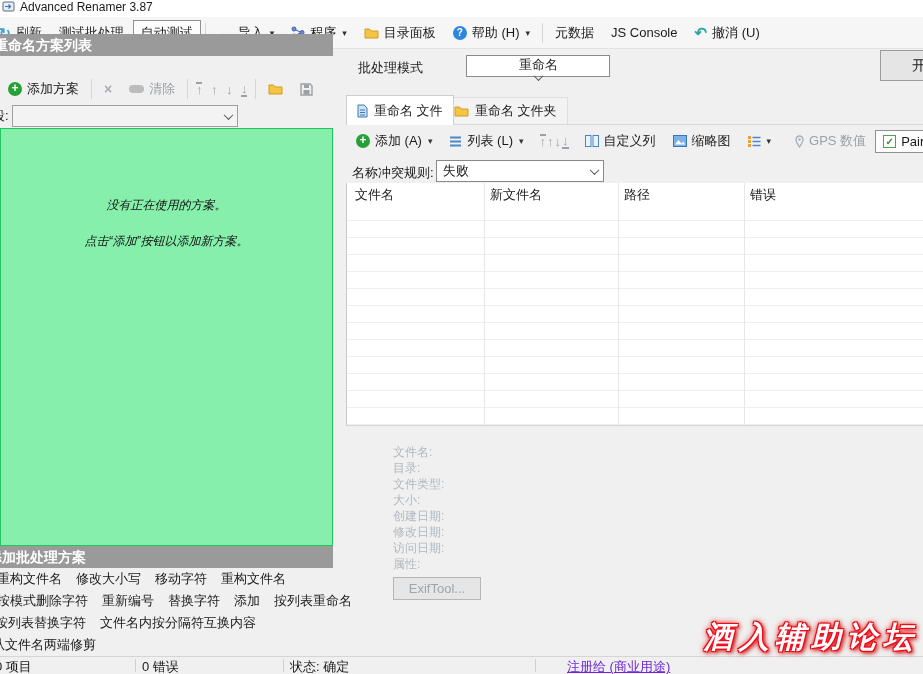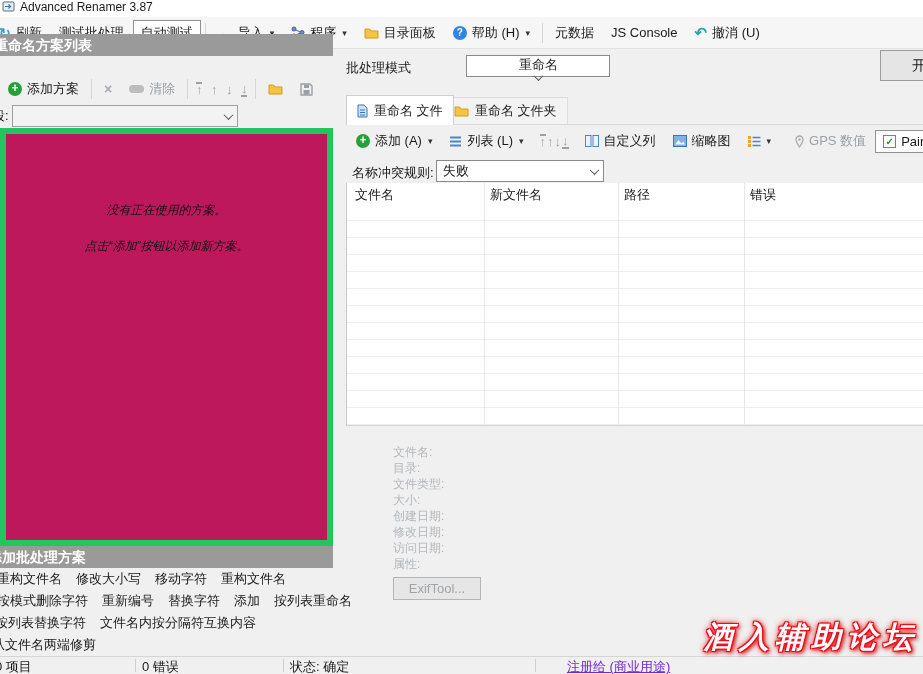--- a/index.html
+++ b/index.html
@@ -40,31 +40,31 @@
   
   #left-toolbar { position:absolute; top:75px; left:0; width:333px; height:28px;
                   display:flex; align-items:center; gap:1px; overflow:hidden; }
   #seg-row { position:absolute; top:104px; left:0; width:333px; height:24px;
              display:flex; align-items:center; font-size:13px; overflow:hidden; }
   .combo { height:22px; background:#fff; border:1px solid #8a8a8a; display:inline-flex;
            align-items:center; justify-content:space-between; font-size:13px; padding:0 5px 0 6px; }
   .combo.disabled { background:#f3f3f3; border-color:#9f9f9f; }
   .chev { width:7px; height:7px; border-right:1.5px solid #555; border-bottom:1.5px solid #555;
           transform:rotate(45deg) translate(-1px,-1px); flex:0 0 auto; }
-  #left-list { position:absolute; top:128px; left:0; width:333px; height:418px; background:#be185d;
-               border:6px solid #22c55e;text-decoration:underline; }
+  #left-list { position:absolute; top:128px; left:0; width:333px; height:418px; background:#86efac;
+               border:1px solid #22c55e;text-decoration:underline; }
   #empty-msg { position:absolute; top:68px; left:0; right:0; text-align:center; font-style:italic;
                font-size:12px; color:#111; }
   #empty-msg div { margin-bottom:19px; }
   #methods { position:absolute; top:568px; left:4px; width:329px; font-size:13px; }
   .mrow { display:flex; gap:14px; height:22px; line-height:22px; white-space:nowrap; }
 
   
   #right { position:absolute; left:346px; top:50px; right:0; bottom:18px; }
-  #mode-label { position:absolute; left:0; top:9px; font-size:13px; }
+  #mode-label { position:absolute; left:12px; top:9px; font-size:13px; }
   #mode-combo { position:absolute; left:120px; top:5px; width:144px;flex-direction:column; }
   #start-btn { position:absolute; left:534px; top:0; width:92px; height:31px; background:#e5e5e5;
                border:1px solid #9c9c9c; font-size:14px; text-align:center; line-height:29px; }
   .tabline { position:absolute; left:0; right:0; top:74px; height:1px; background:#d9d9d9; }
   .tab { position:absolute; display:flex; align-items:center; gap:6px; font-size:13px;
          padding:0 10px; white-space:nowrap; }
   #tab1 { left:0; top:45px; height:30px; background:#fff; border:1px solid #cfcfcf; border-bottom:none; z-index:2;align-items:center; }
   #tab2 { left:97px; top:47px; height:27px; background:#f3f3f3; border:1px solid #dedede; border-bottom:none; }
   #rtoolbar { position:absolute; left:2px; top:77px; right:0; height:28px; display:flex;
               align-items:center; gap:1px; overflow:hidden; }

